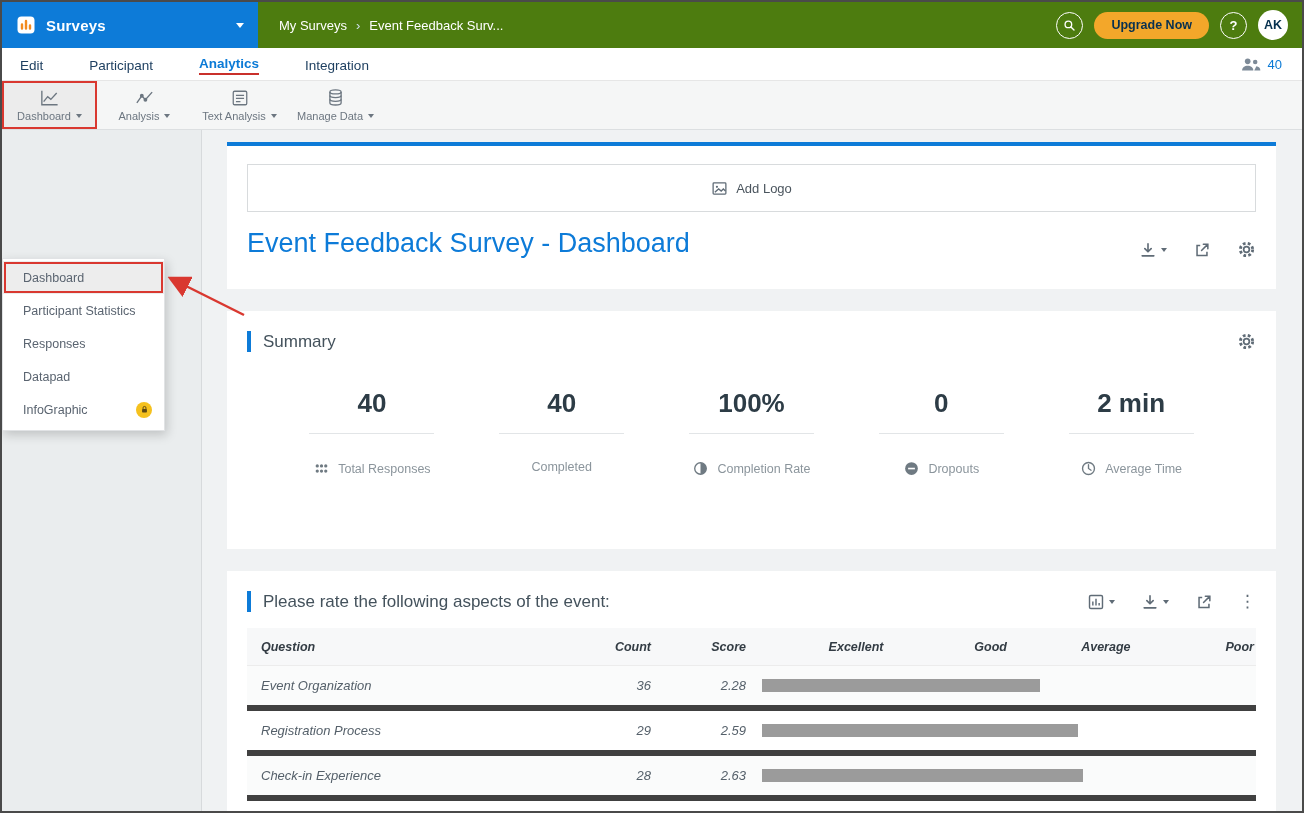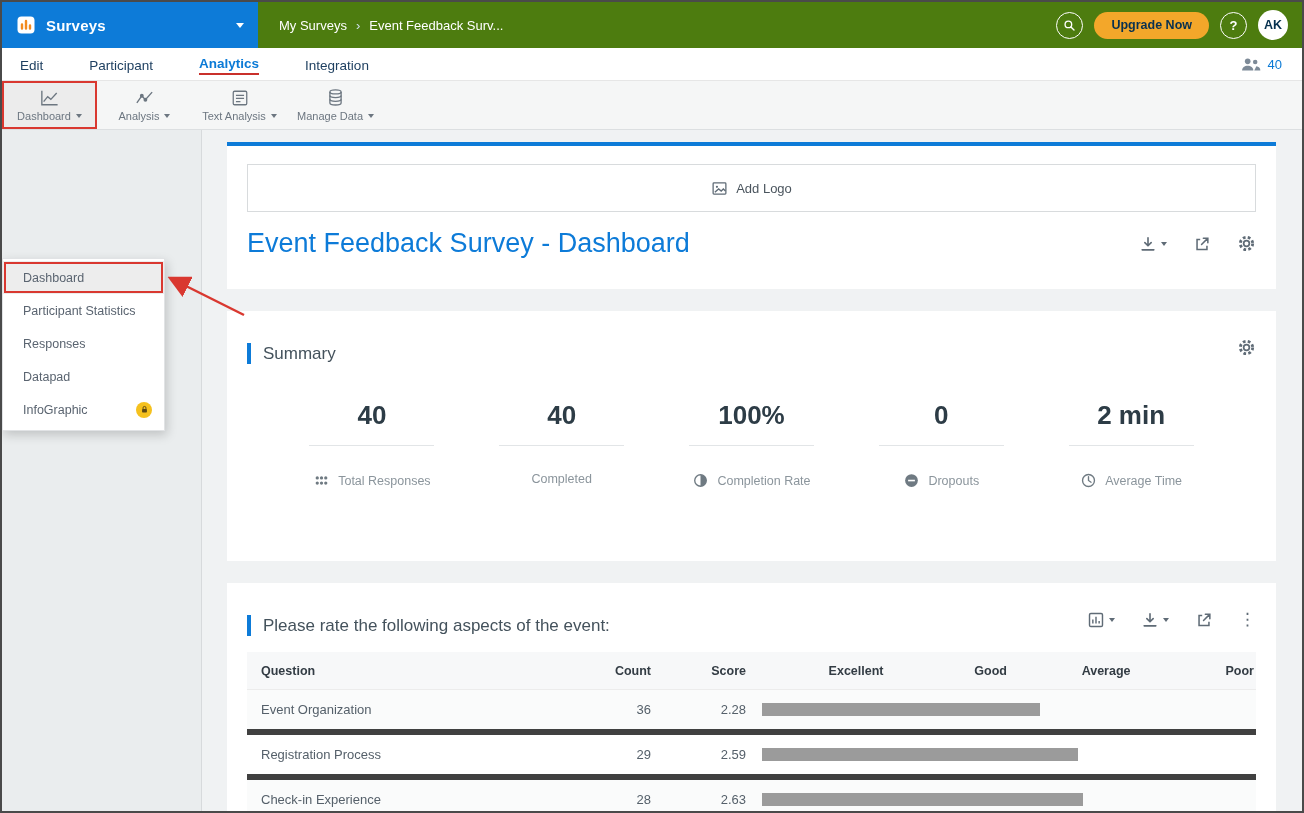--- a/index.html
+++ b/index.html
@@ -49,42 +49,42 @@
   
   .body-area { position:relative; height:685px; display:flex; background:#f0f2f3; }
   .sidebar { width:200px; flex:0 0 auto; background:#eaedee; border-right:1px solid #d7dadc; }
   .main { flex:1; padding:12px 26px 0 25px; overflow:hidden; }
 
   .card { background:#fff; }
   .card-top-accent { height:4px; background:#0d7bd8; }
   .header-card-inner { padding:18px 20px 30px; }
   .addlogo { height:48px; border:1px solid #d8dbdd; display:flex; align-items:center;
              justify-content:center; gap:8px; color:#4b555e; font-size:13px; cursor:pointer; }
-  .title-row { margin-top:16px; display:flex; align-items:center; }
+  .title-row { margin-top:16px; display:flex; align-items:flex-end; }
   .page-title { color:#0d7bd8; font-size:27px; font-weight:normal; }
   .icon-group { margin-left:auto; display:flex; align-items:center; gap:26px; color:#5f6b76; }
   .icon-btn { display:flex; align-items:center; gap:4px; cursor:pointer; color:#5f6b76; background:none; border:none; }
   .icon-btn .caret { border-top-width:4px; border-left-width:3.5px; border-right-width:3.5px; color:#5f6b76; }
   .kebab { font-size:17px; color:#5f6b76; line-height:1; }
 
   .section-card { margin-top:22px; padding:20px; }
   .section-head { display:flex; align-items:center; }
-  .section-title { display:flex; align-items:center; gap:12px; font-size:17px; color:#44525c;margin-top:12px; }
+  .section-title { display:flex; align-items:center; gap:12px; font-size:17px; color:#44525c; }
   .accent-bar { width:4px; height:21px; background:#0d7bd8; flex:0 0 auto; }
 
   
   .stats-row { display:flex; margin:36px 30px 52px; }
   .stat { flex:1; text-align:center; }
   .stat-value { font-size:26px; font-weight:bold; color:#2d3c46; }
   .stat-line { width:125px; margin:14px auto 0; border-top:1px solid #e2e5e7; }
   .stat-label { margin-top:26px; display:flex; align-items:center; justify-content:center;
                 gap:8px; color:#8b959c; font-size:12.5px; }
 
   
-  .qtable { margin-top:16px; }
+  .qtable { margin-top:16px;font-style:italic; }
   .trow { display:grid; grid-template-columns:340px 80px 95px 1fr; align-items:center; }
   .thead { background:#f7f8f9; height:38px; font-size:12.5px; color:#333c44; font-weight:bold;
            border-bottom:1px solid #ececec; }
   .tbody-row { height:45px; font-size:13px; color:#55606a; border-bottom:6px solid #404040; }
   .tbody-row:nth-child(even) { background:#fafbfb; }
   .cell-q { padding-left:14px; }
   .cell-num { text-align:right; padding-right:16px; }
   .rating-cols { display:grid; grid-template-columns:repeat(4,1fr); }
   .rating-cols span { text-align:right; padding-right:2px; }
   .bar-track { width:100%; padding-right:6px; }

